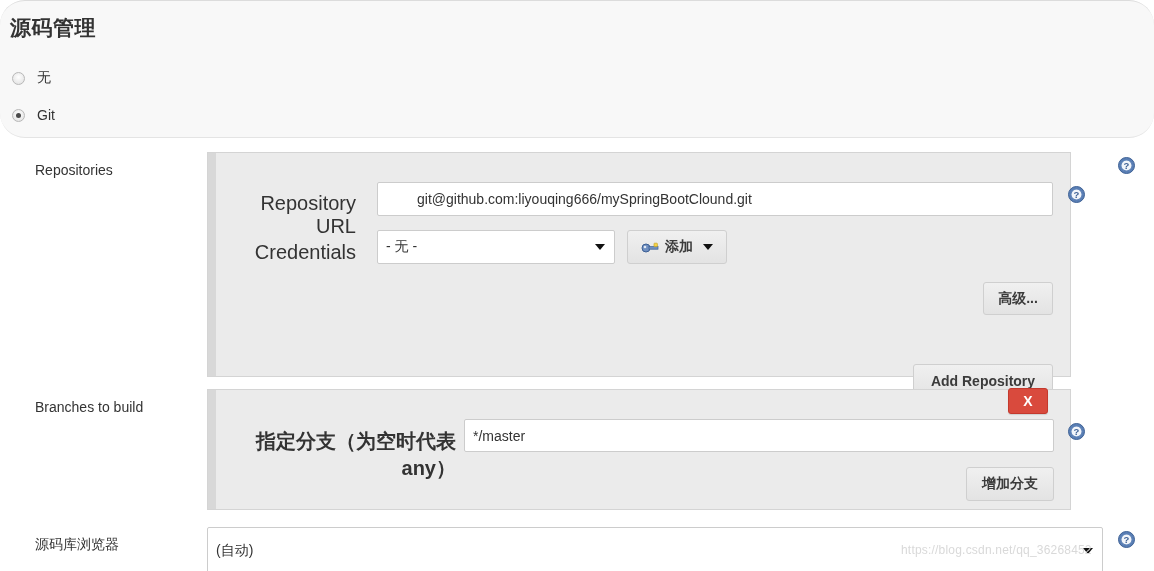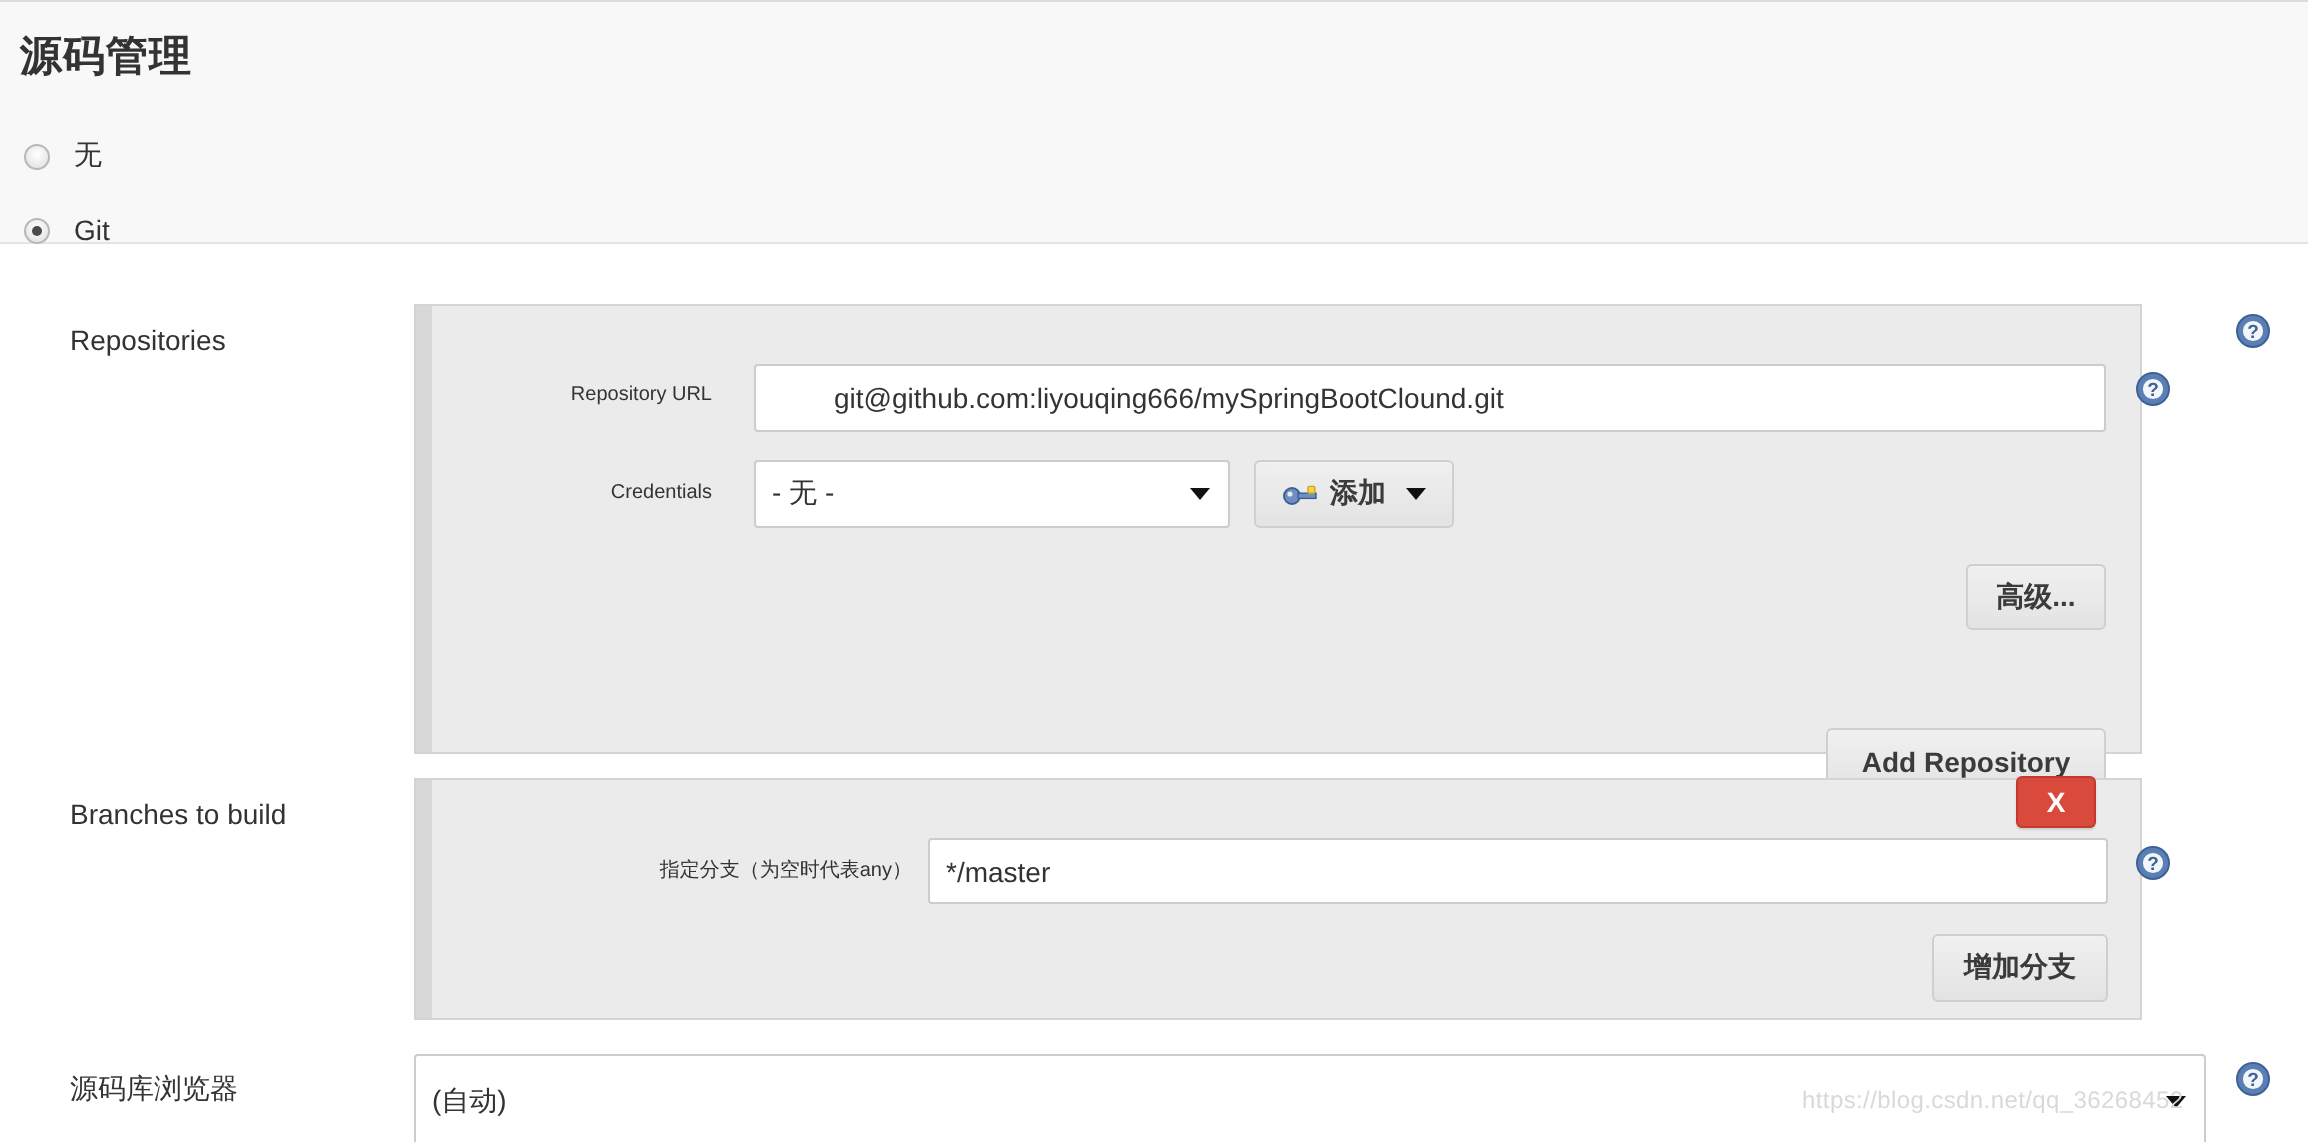--- a/index.html
+++ b/index.html
@@ -8,24 +8,25 @@
     width: 1154px; height: 571px;
     overflow: hidden;
     background: #ffffff;
     font-family: "Liberation Sans", "DejaVu Sans", sans-serif;
     color: #333333;
   }
   #root { position: relative; width: 1154px; height: 571px; }
 
   
   .top-band {
-    position: absolute; left: 0; top: 0; width: 1154px; height: 122px;
+    position: absolute; left: 0; top: 0; width: 1154px; height: 138px;
     background: #f8f8f8;
     border-top: 1px solid #dcdcdc;
     border-bottom: 1px solid #e4e4e4;
+    border-radius: 25px;
   }
   .page-title {
     position: absolute; left: 10px; top: 13px;
     font-size: 21px; font-weight: bold; color: #333333;
     letter-spacing: 0.5px;
   }
   .radio-row { position: absolute; display: flex; align-items: center; }
   .radio-row.r1 { left: 12px; top: 68px; }
   .radio-row.r2 { left: 12px; top: 106px; }
   .radio-dot {
@@ -47,21 +48,21 @@
     position: absolute;
     background: #ebebeb;
     border: 1px solid #d4d4d4;
   }
   .panel-handle {
     position: absolute; top: 0; width: 8px; height: 100%;
     background: #d8d8d8;
   }
 
   .field-label {
-    position: absolute; font-size: 10px; color: #333333;
+    position: absolute; font-size: 20px; color: #333333;
     text-align: right;
   }
 
   input.txt {
     position: absolute;
     border: 1px solid #cccccc;
     background: #ffffff;
     font-family: "Liberation Sans", "DejaVu Sans", sans-serif;
     font-size: 14px;
     color: #333333;
@@ -198,21 +199,21 @@
     <circle cx="8.5" cy="8.5" r="5.6" fill="#f2f5fa"></circle>
     <circle cx="8.5" cy="8.5" r="5.6" fill="none" stroke="#5a7fb5" stroke-width="1.1"></circle>
     <text x="8.5" y="12.2" text-anchor="middle" font-family="Liberation Sans, sans-serif" font-size="9.5" font-weight="bold" fill="#3f6296">?</text>
   </svg>
 
   <div class="row-label" style="left:35px; top:399px;">Branches to build</div>
 
   <div class="panel" style="left:207px; top:389px; width:864px; height:121px;">
     <div class="panel-handle" style="left:0;"></div>
 
-    <div class="field-label" style="left:20px; top:38px; width:228px;">指定分支（为空时代表any）</div>
+    <div class="field-label" style="left:20px; top:38px; width:228px;font-weight:bold;">指定分支（为空时代表any）</div>
     <input class="txt" style="left: 256px; top: 29px; width: 590px; height: 33px;" value="*/master">
 
     <div class="btn" style="left:758px; top:77px; width:88px; height:34px;">
       <span>增加分支</span>
     </div>
   </div>
 
   <div class="btn-x" style="left:1008px; top:388px; width:40px; height:26px;">
     <span>X</span>
   </div>

